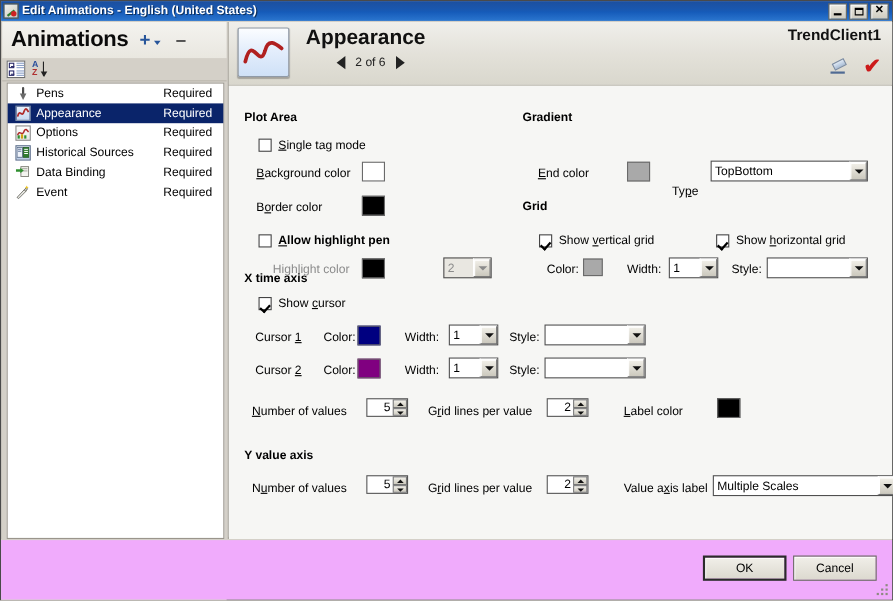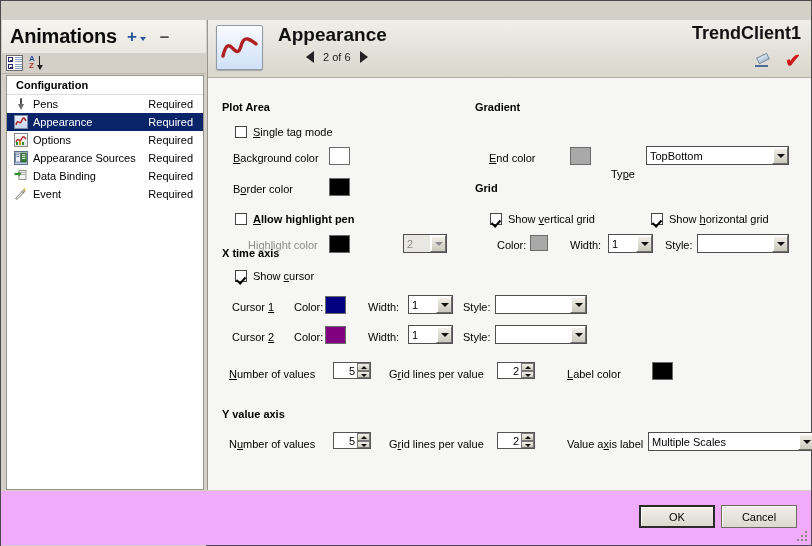--- a/index.html
+++ b/index.html
@@ -157,21 +157,21 @@
   .pane-title{
     position:absolute;left:70px;top:4px;font-size:19px;font-weight:bold;color:#111;
   }
   .pager{
     position:absolute;left:98px;top:31px;display:flex;align-items:center;gap:9px;
     font-size:11px;color:#222;
   }
   .tri-l{width:0;height:0;border-top:6px solid transparent;border-bottom:6px solid transparent;border-right:8px solid #222;}
   .tri-r{width:0;height:0;border-top:6px solid transparent;border-bottom:6px solid transparent;border-left:8px solid #222;}
   .pane-client{
-    position:absolute;right:10px;top:3px;font-size:18px;font-weight:bold;color:#111;
+    position:absolute;right:10px;top:3px;font-size:14px;font-weight:bold;color:#111;
   }
   .pane-actions{position:absolute;right:10px;top:31px;display:flex;align-items:center;gap:13px;}
   .eraser{width:17px;height:15px;position:relative;}
   .eraser .body{position:absolute;left:2px;top:2px;width:12px;height:7px;background:linear-gradient(to bottom,#dfe9f5,#a9bdd6);border:1px solid #7b8ca4;transform:rotate(-27deg);box-sizing:border-box;}
   .eraser .line{position:absolute;left:0px;top:12px;width:13px;height:2px;background:#4f6a93;}
   .check-red{color:#cc1a1a;font-size:19px;font-weight:bold;line-height:1;}
 
   .content{position:absolute;left:0;top:58px;width:602px;height:410px;background:#f6f6f4;}
   .grp-title{font-weight:bold;font-size:11px;color:#000;position:absolute;}
   .lbl{position:absolute;font-size:11px;color:#000;white-space:nowrap;}
@@ -240,20 +240,29 @@
   }
   .btn.default{border:2px solid #2b2b2b;}
   .grip{position:absolute;right:3px;bottom:3px;width:12px;height:12px;}
   .grip i{position:absolute;width:2px;height:2px;background:#8d8a81;}
 </style>
 </head>
 <body>
 
 <div class="window">
 
+  <div class="titlebar">
+    <div class="title-icon"></div>
+    <span class="title-text">Edit Animations - English (United States)</span>
+    <div class="winbtns">
+      <div class="winbtn gl-min"></div>
+      <div class="winbtn gl-max"></div>
+      <div class="winbtn gl-close">✕</div>
+    </div>
+  </div>
 
   <div class="leftpane">
     <div class="anim-header">
       <span class="anim-title">Animations</span>
       <span class="plus-btn">
         <span class="plus-sign">+</span>
         <span class="caret-dn"></span>
       </span>
       <span class="minus-btn">–</span>
     </div>
@@ -270,21 +279,20 @@
           </span>
       </span>
       <span class="tb-icon tb-sort">
         <span class="az">A</span>
           <span class="zz">Z</span>
           <span class="arw"></span>
       </span>
     </div>
 
     <div class="listbox">
-      <div class="cfg-head">Configuration</div>
 
       <div class="cfg-row">
         <span class="ic ic-pen"></span>
         <span class="cfg-name">Pens</span>
         <span class="cfg-req">Required</span>
       </div>
 
       <div class="cfg-row sel">
         <span class="ic ic-wave">
           <svg width="12" height="12" viewBox="0 0 12 12">
@@ -313,21 +321,21 @@
           <svg width="12" height="12" viewBox="0 0 12 12">
             <rect x="0.5" y="1" width="5" height="9" fill="#eef3fb" stroke="#5d6f8c" stroke-width="0.8"></rect>
             <rect x="1.4" y="2.2" width="3" height="1" fill="#6b7f9e"></rect>
             <rect x="1.4" y="4" width="3" height="1" fill="#6b7f9e"></rect>
             <rect x="6.2" y="1" width="5" height="9" fill="#2f7d2f" stroke="#245e24" stroke-width="0.8"></rect>
             <rect x="7" y="2.3" width="3.4" height="0.9" fill="#ffffff"></rect>
             <rect x="7" y="4.2" width="3.4" height="0.9" fill="#ffffff"></rect>
             <rect x="7" y="6.1" width="3.4" height="0.9" fill="#ffffff"></rect>
           </svg>
         </span>
-        <span class="cfg-name">Appearance Sources</span>
+        <span class="cfg-name">Historical Sources</span>
         <span class="cfg-req">Required</span>
       </div>
 
       <div class="cfg-row">
         <span class="ic ic-bind">
           <svg width="13" height="12" viewBox="0 0 13 12">
             <rect x="5" y="1.5" width="7" height="9" fill="#f4f4f0" stroke="#7a7a72" stroke-width="0.8"></rect>
             <rect x="6" y="3" width="5" height="0.8" fill="#9a9a92"></rect>
             <rect x="6" y="5" width="5" height="0.8" fill="#9a9a92"></rect>
             <path d="M0.5 5 H6" stroke="#2f8f2f" stroke-width="2.2"></path>

